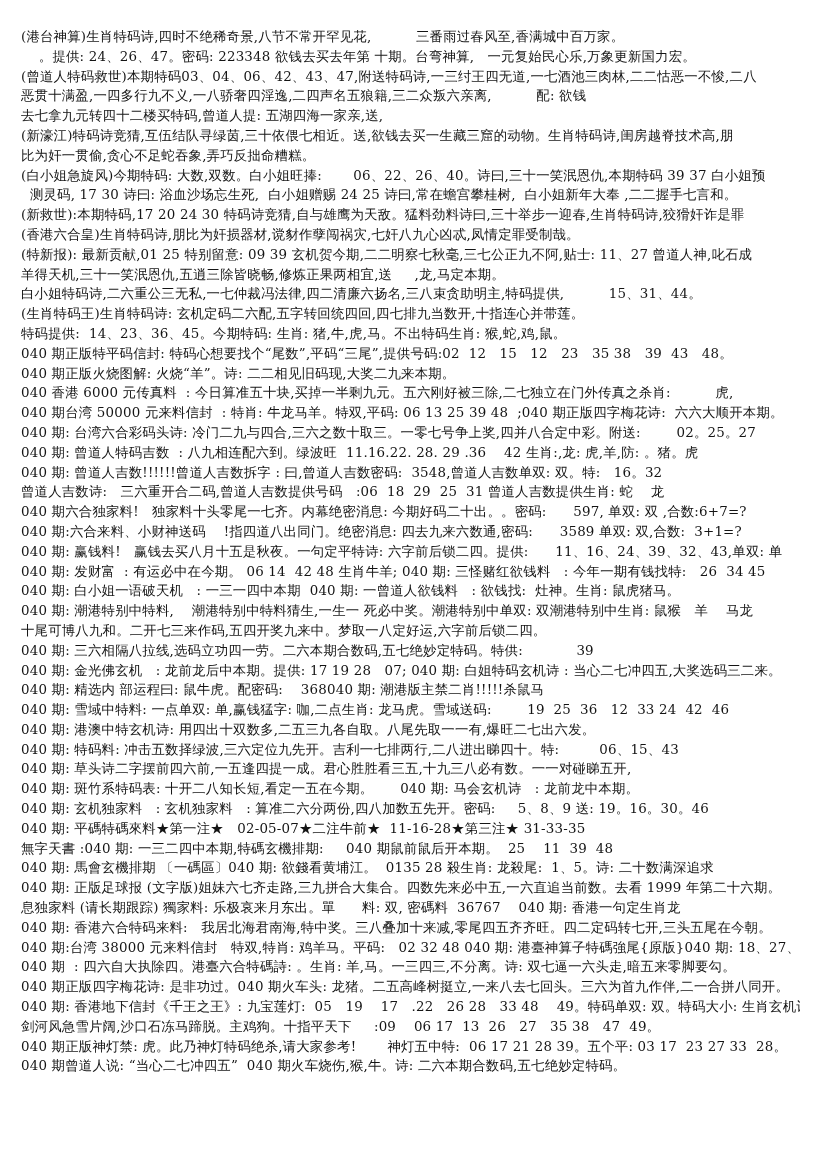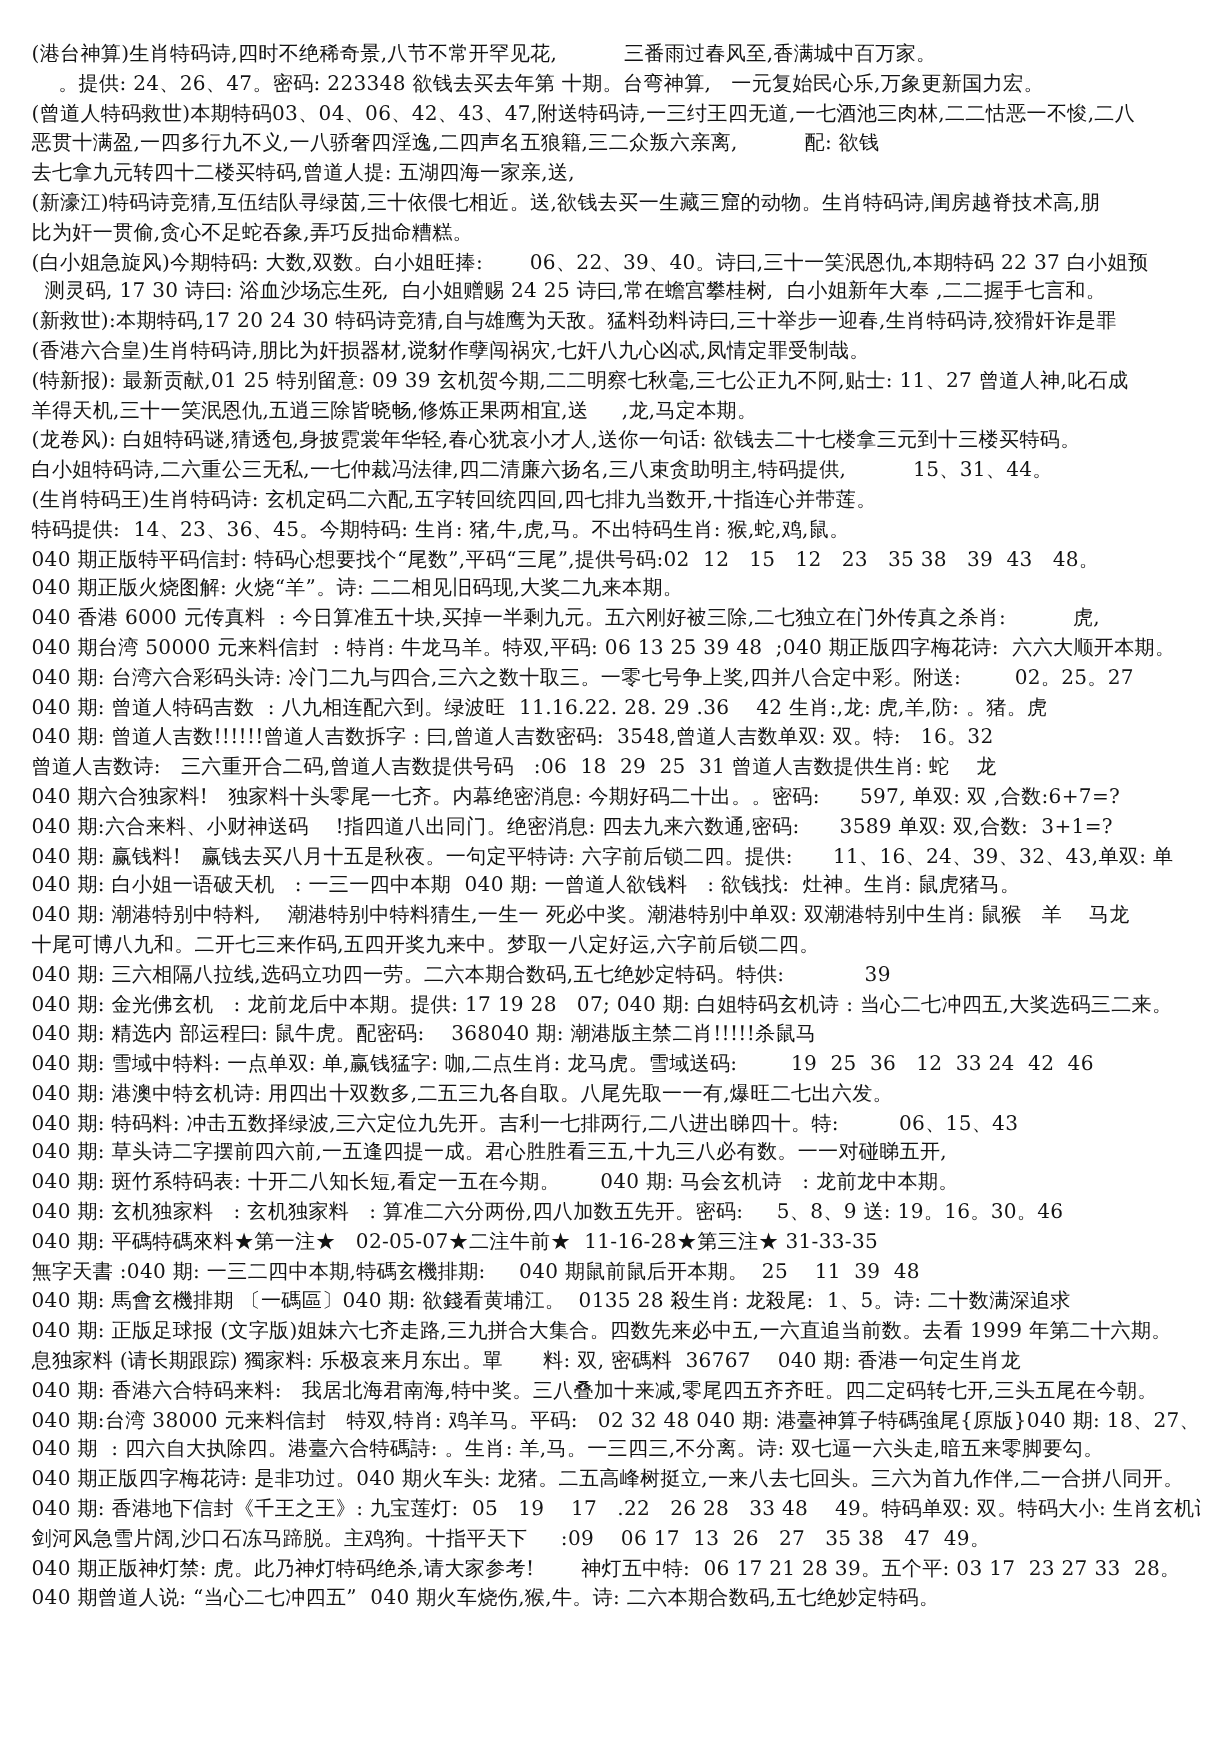--- a/index.html
+++ b/index.html
@@ -32,41 +32,41 @@
 <body>
 
 <div class="sheet" id="sheet">
     <div class="line">(港台神算)生肖特码诗,四时不绝稀奇景,八节不常开罕见花,          三番雨过春风至,香满城中百万家。</div>
     <div class="line">    。提供: 24、26、47。密码: 223348 欲钱去买去年第 十期。台弯神算,   一元复始民心乐,万象更新国力宏。</div>
     <div class="line">(曾道人特码救世)本期特码03、04、06、42、43、47,附送特码诗,一三纣王四无道,一七酒池三肉林,二二怙恶一不悛,二八</div>
     <div class="line">恶贯十满盈,一四多行九不义,一八骄奢四淫逸,二四声名五狼籍,三二众叛六亲离,          配: 欲钱</div>
     <div class="line">去七拿九元转四十二楼买特码,曾道人提: 五湖四海一家亲,送,</div>
     <div class="line">(新濠江)特码诗竞猜,互伍结队寻绿茵,三十依偎七相近。送,欲钱去买一生藏三窟的动物。生肖特码诗,闺房越脊技术高,朋</div>
     <div class="line">比为奸一贯偷,贪心不足蛇吞象,弄巧反拙命糟糕。</div>
-    <div class="line">(白小姐急旋风)今期特码: 大数,双数。白小姐旺捧:       06、22、39、40。诗曰,三十一笑泯恩仇,本期特码 22 37 白小姐预</div>
+    <div class="line">(白小姐急旋风)今期特码: 大数,双数。白小姐旺捧:       06、22、26、40。诗曰,三十一笑泯恩仇,本期特码 39 37 白小姐预</div>
     <div class="line">  测灵码, 17 30 诗曰: 浴血沙场忘生死,  白小姐赠赐 24 25 诗曰,常在蟾宫攀桂树,  白小姐新年大奉 ,二二握手七言和。</div>
     <div class="line">(新救世):本期特码,17 20 24 30 特码诗竞猜,自与雄鹰为天敌。猛料劲料诗曰,三十举步一迎春,生肖特码诗,狡猾奸诈是罪</div>
     <div class="line">(香港六合皇)生肖特码诗,朋比为奸损器材,谠豺作孽闯祸灾,七奸八九心凶忒,凤情定罪受制哉。</div>
     <div class="line">(特新报): 最新贡献,01 25 特别留意: 09 39 玄机贺今期,二二明察七秋毫,三七公正九不阿,贴士: 11、27 曾道人神,叱石成</div>
     <div class="line">羊得天机,三十一笑泯恩仇,五逍三除皆晓畅,修炼正果两相宜,送     ,龙,马定本期。</div>
-    <div class="line">(龙卷风): 白姐特码谜,猜透包,身披霓裳年华轻,春心犹哀小才人,送你一句话: 欲钱去二十七楼拿三元到十三楼买特码。</div>
     <div class="line">白小姐特码诗,二六重公三无私,一七仲裁冯法律,四二清廉六扬名,三八束贪助明主,特码提供,          15、31、44。</div>
     <div class="line">(生肖特码王)生肖特码诗: 玄机定码二六配,五字转回统四回,四七排九当数开,十指连心并带莲。</div>
     <div class="line">特码提供:  14、23、36、45。今期特码: 生肖: 猪,牛,虎,马。不出特码生肖: 猴,蛇,鸡,鼠。</div>
     <div class="line">040 期正版特平码信封: 特码心想要找个“尾数”,平码“三尾”,提供号码:02  12   15   12   23   35 38   39  43   48。</div>
     <div class="line">040 期正版火烧图解: 火烧“羊”。诗: 二二相见旧码现,大奖二九来本期。</div>
     <div class="line">040 香港 6000 元传真料  : 今日算准五十块,买掉一半剩九元。五六刚好被三除,二七独立在门外传真之杀肖:          虎,</div>
     <div class="line">040 期台湾 50000 元来料信封  : 特肖: 牛龙马羊。特双,平码: 06 13 25 39 48  ;040 期正版四字梅花诗:  六六大顺开本期。</div>
     <div class="line">040 期: 台湾六合彩码头诗: 冷门二九与四合,三六之数十取三。一零七号争上奖,四并八合定中彩。附送:        02。25。27</div>
     <div class="line">040 期: 曾道人特码吉数  : 八九相连配六到。绿波旺  11.16.22. 28. 29 .36    42 生肖:,龙: 虎,羊,防: 。猪。虎</div>
     <div class="line">040 期: 曾道人吉数!!!!!!曾道人吉数拆字 : 曰,曾道人吉数密码:  3548,曾道人吉数单双: 双。特:   16。32</div>
     <div class="line">曾道人吉数诗:   三六重开合二码,曾道人吉数提供号码   :06  18  29  25  31 曾道人吉数提供生肖: 蛇    龙</div>
     <div class="line">040 期六合独家料!   独家料十头零尾一七齐。内幕绝密消息: 今期好码二十出。。密码:      597, 单双: 双 ,合数:6+7=?</div>
     <div class="line">040 期:六合来料、小财神送码    !指四道八出同门。绝密消息: 四去九来六数通,密码:      3589 单双: 双,合数:  3+1=?</div>
     <div class="line">040 期: 赢钱料!   赢钱去买八月十五是秋夜。一句定平特诗: 六字前后锁二四。提供:      11、16、24、39、32、43,单双: 单</div>
+    <div class="line">040 期: 发财富  : 有运必中在今期。 06 14  42 48 生肖牛羊; 040 期: 三怪赌红欲钱料   : 今年一期有钱找特:   26  34 45</div>
     <div class="line">040 期: 白小姐一语破天机   : 一三一四中本期  040 期: 一曾道人欲钱料   : 欲钱找:  灶神。生肖: 鼠虎猪马。</div>
     <div class="line">040 期: 潮港特别中特料,    潮港特别中特料猜生,一生一 死必中奖。潮港特别中单双: 双潮港特别中生肖: 鼠猴   羊    马龙</div>
     <div class="line">十尾可博八九和。二开七三来作码,五四开奖九来中。梦取一八定好运,六字前后锁二四。</div>
     <div class="line">040 期: 三六相隔八拉线,选码立功四一劳。二六本期合数码,五七绝妙定特码。特供:            39</div>
     <div class="line">040 期: 金光佛玄机   : 龙前龙后中本期。提供: 17 19 28   07; 040 期: 白姐特码玄机诗 : 当心二七冲四五,大奖选码三二来。</div>
     <div class="line">040 期: 精选内 部运程曰: 鼠牛虎。配密码:    368040 期: 潮港版主禁二肖!!!!!杀鼠马</div>
     <div class="line">040 期: 雪域中特料: 一点单双: 单,赢钱猛字: 咖,二点生肖: 龙马虎。雪域送码:        19  25  36   12  33 24  42  46</div>
     <div class="line">040 期: 港澳中特玄机诗: 用四出十双数多,二五三九各自取。八尾先取一一有,爆旺二七出六发。</div>
     <div class="line">040 期: 特码料: 冲击五数择绿波,三六定位九先开。吉利一七排两行,二八进出睇四十。特:         06、15、43</div>
     <div class="line">040 期: 草头诗二字摆前四六前,一五逢四提一成。君心胜胜看三五,十九三八必有数。一一对碰睇五开,</div>

